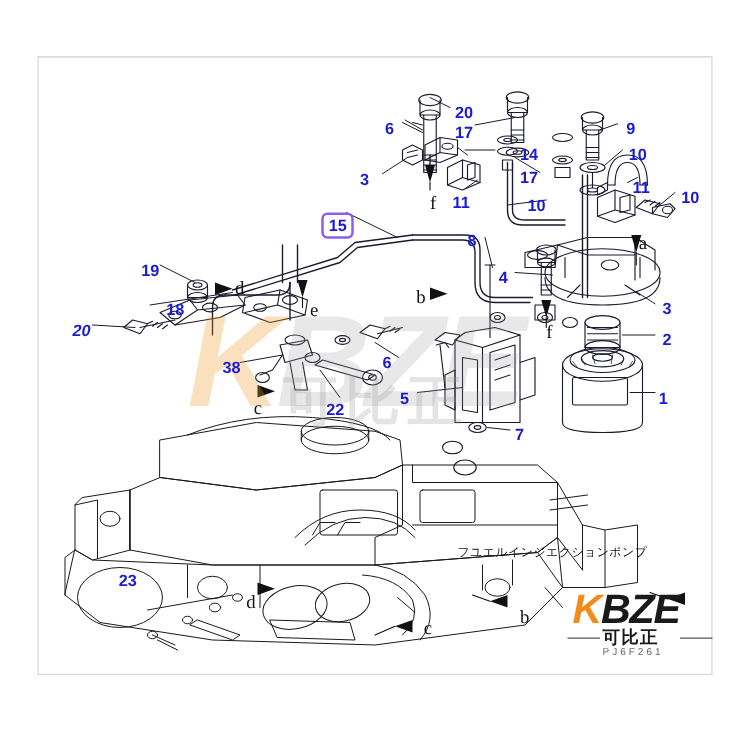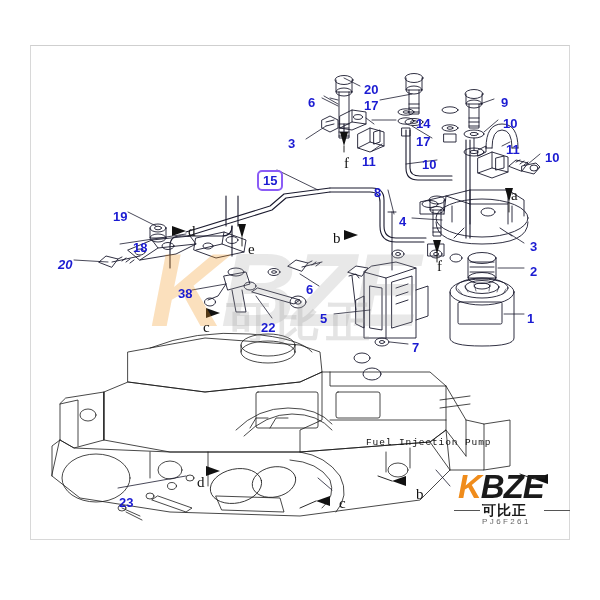--- a/index.html
+++ b/index.html
@@ -440,21 +440,21 @@
       </g>
     </g>
   </svg>
 
   <div class="wm-main">
     <div class="wm-k"><span class="ko">K</span><span>BZE</span></div>
     <div class="wm-cn">可比正</div>
   </div>
 
   <div class="caption">
-    <div class="cap-en">Fuel Injection Pump</div>
+    <div class="cap-jp">フユエルインジエクションポンプ</div>
   </div>
 
   <div class="logo">
     <div class="logo-text"><span class="ko">K</span><span>BZE</span></div>
     <div class="logo-rule l"></div>
     <div class="logo-rule r"></div>
     <div class="logo-cn">可比正</div>
     <div class="logo-code">PJ6F261</div>
   </div>
 
@@ -478,21 +478,21 @@
       <div class="num" style="left: 376px; top: 117px; margin-left: 40px;">14</div>
       <div class="num-hl" style="left: 257px; top: 170px;">15</div>
       <div class="num" style="left: 364px; top: 83px;">20</div>
       <div class="num" style="left: 364px; top: 99px;">17</div>
       <div class="num" style="left: 416px; top: 135px;">17</div>
       <div class="num" style="left: 93px; top: 241px; margin-left: 40px;">18</div>
       <div class="num" style="left: 113px; top: 210px;">19</div>
       <div class="num" style="left: 58px; top: 258px; font-style: italic;">20</div>
       <div class="num" style="left: 178px; top: 287px;">38</div>
       <div class="num" style="left: 261px; top: 321px; text-align: right;">22</div>
-      <div class="num" style="left: 95px; top: 496px; margin-left: 24px;">23</div>
+      <div class="num" style="left: 95px; top: 458px;">23</div>
     </div>
   <div id="letter-layer">
       <div class="ltr" style="left: 511px; top: 188px;">a</div>
       <div class="ltr" style="left: 333px; top: 231px;">b</div>
       <div class="ltr" style="left: 416px; top: 487px;">b</div>
       <div class="ltr" style="left: 203px; top: 320px;">c</div>
       <div class="ltr" style="left: 339px; top: 496px;">c</div>
       <div class="ltr" style="left: 188px; top: 224px;">d</div>
       <div class="ltr" style="left: 197px; top: 475px;">d</div>
       <div class="ltr" style="left: 248px; top: 242px;">e</div>

